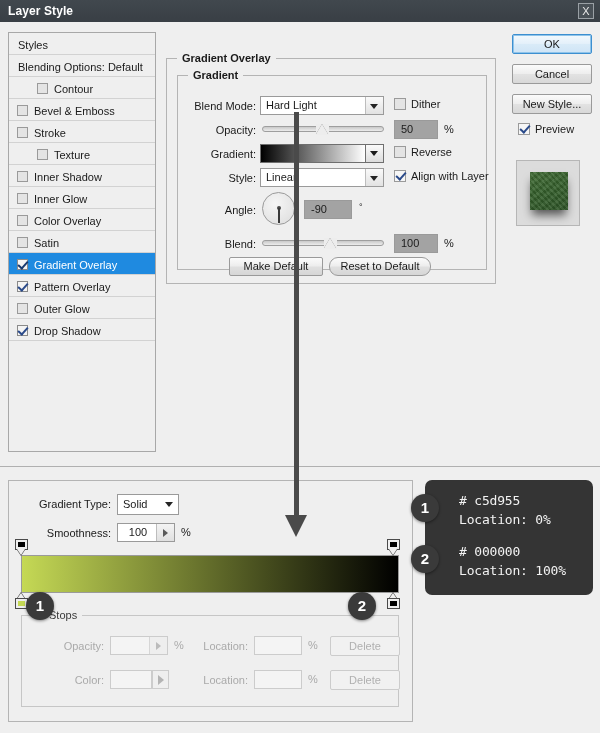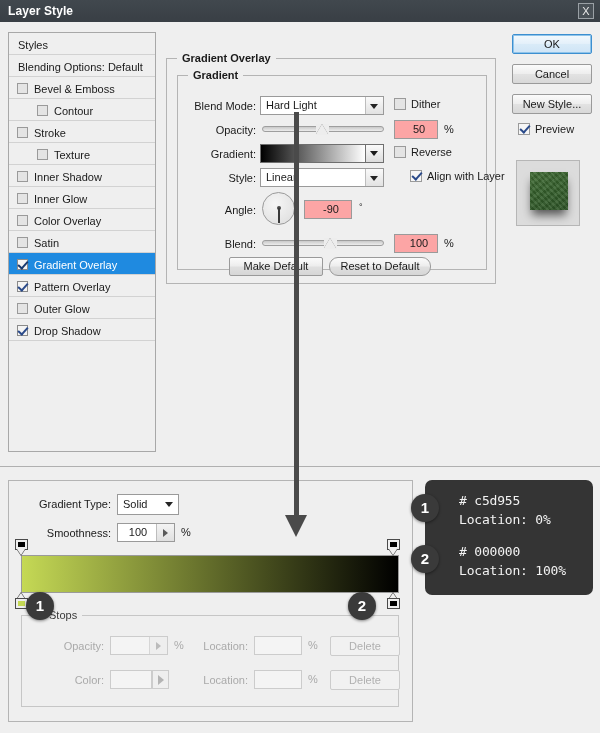--- a/index.html
+++ b/index.html
@@ -85,22 +85,22 @@
     position:absolute;right:0;top:0;width:17px;height:17px;
     border-left:1px solid #bdbdbd;
     background:linear-gradient(to bottom,#fafafa,#e2e2e2);
   }
   .combo .caret:after{
     content:"";position:absolute;left:4px;top:7px;
     border-left:4px solid transparent;border-right:4px solid transparent;
     border-top:5px solid #242424;
   }
   .numbox{
-    position:absolute;height:19px;background:#fca5a5;border:1px solid #9a9a9a;
-    box-sizing:border-box;font-size:11px;text-align:center;
+    position:absolute;height:19px;background:#a3a3a3;border:1px solid #9a9a9a;
+    box-sizing:border-box;font-size:11px;text-align:left;
     padding:2px 0 0 6px;cursor:text;
   }
   .unit{position:absolute;font-size:11px;}
   .slider{position:absolute;height:14px;cursor:pointer;}
   .slider .track{
     position:absolute;left:0;top:4px;width:100%;height:6px;
     background:linear-gradient(to bottom,#c9c9c9,#ececec);
     border:1px solid #9e9e9e;border-radius:3px;box-sizing:border-box;
   }
   .slider .thumb{
@@ -319,22 +319,22 @@
   <div class="ttext">Layer Style</div>
   <div class="closebtn">X</div>
 </div>
 
 <div class="dialog-body">
 
   <div class="styles-panel">
     <div class="slist" id="styles-list">
         <div class="srow header"><span class="lbl">Styles</span></div>
         <div class="srow header"><span class="lbl">Blending Options: Default</span></div>
+        <div class="srow indent"><span class="cb"></span><span class="lbl">Contour</span></div>
         <div class="srow"><span class="cb"></span><span class="lbl">Bevel &amp; Emboss</span></div>
-        <div class="srow indent"><span class="cb"></span><span class="lbl">Contour</span></div>
         <div class="srow"><span class="cb"></span><span class="lbl">Stroke</span></div>
         <div class="srow indent"><span class="cb"></span><span class="lbl">Texture</span></div>
         <div class="srow"><span class="cb"></span><span class="lbl">Inner Shadow</span></div>
         <div class="srow"><span class="cb"></span><span class="lbl">Inner Glow</span></div>
         <div class="srow"><span class="cb"></span><span class="lbl">Color Overlay</span></div>
         <div class="srow"><span class="cb"></span><span class="lbl">Satin</span></div>
         <div class="srow sel"><span class="cb on"></span><span class="lbl">Gradient Overlay</span></div>
         <div class="srow"><span class="cb on"></span><span class="lbl">Pattern Overlay</span></div>
         <div class="srow"><span class="cb"></span><span class="lbl">Outer Glow</span></div>
         <div class="srow"><span class="cb on"></span><span class="lbl">Drop Shadow</span></div>
@@ -371,21 +371,21 @@
       </div>
       <div class="chk" style="left:216px;top:70px;">
         <span class="box"></span><span>Reverse</span>
       </div>
 
       <div class="field-label" style="left:2px;top:96px;width:76px;">Style:</div>
       <div class="combo" style="left:82px;top:92px;width:124px;">
         <div class="ctext">Linear</div>
         <div class="caret"></div>
       </div>
-      <div class="chk" style="left:232px;top:94px;">
+      <div class="chk" style="left:216px;top:94px;">
         <span class="box on"></span><span>Align with Layer</span>
       </div>
 
       <div class="field-label" style="left:2px;top:128px;width:76px;">Angle:</div>
       <div class="angledial" style="left:84px;top:116px;">
         <div class="hub"></div>
         <div class="needle"></div>
       </div>
       <div class="numbox" style="left:126px;top:124px;width:48px;">-90</div>
       <div class="unit" style="left:181px;top:126px;font-size:9px;">°</div>

